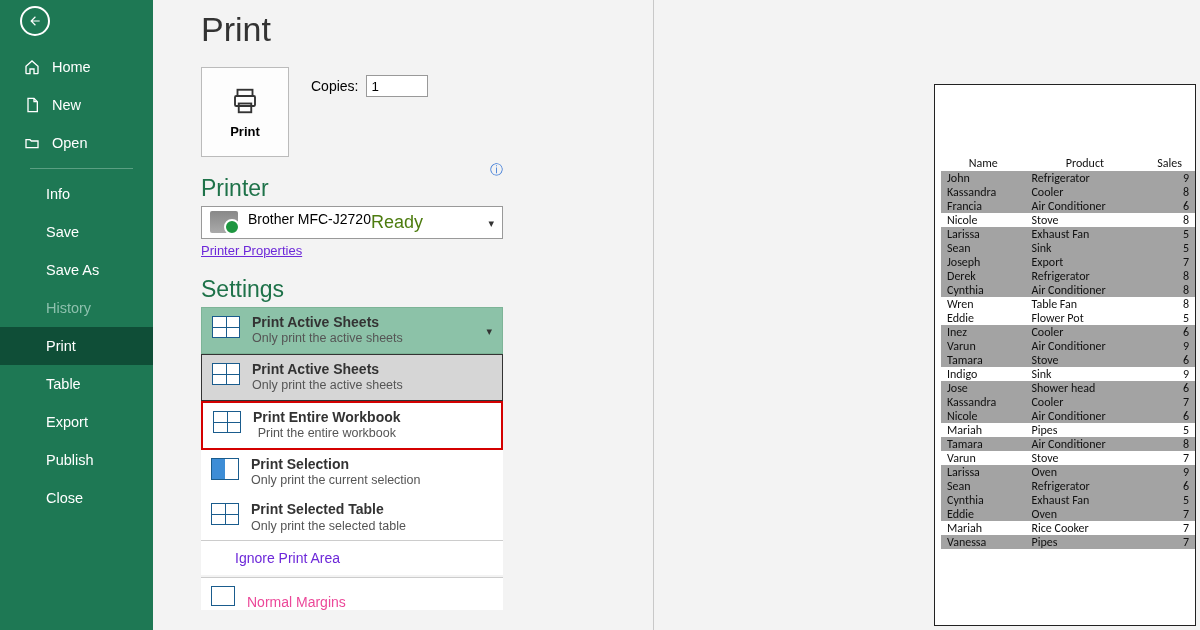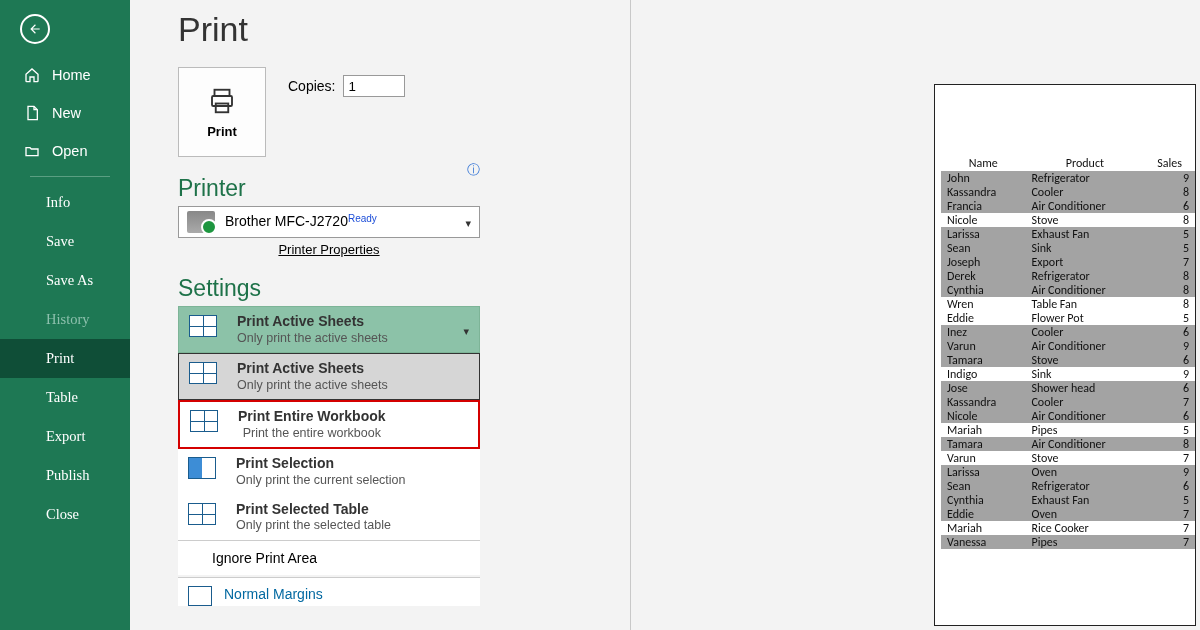--- a/index.html
+++ b/index.html
@@ -1,23 +1,23 @@
 <!DOCTYPE html>
 <html><head>
 <meta charset="utf-8">
 <style>
   * { box-sizing: border-box; margin: 0; padding: 0; }
   body { font-family: "Segoe UI", Arial, sans-serif; font-size: 14px; background: #f0f0f0; width: 1200px; height: 630px; overflow: hidden; }
   .app { display: flex; height: 630px; }
 
-  .sidebar { width: 130px; background: #1e7854; color: #fff; display: flex; flex-direction: column; padding-top: 8px; }
+  .sidebar { width: 153px; background: #1e7854; color: #fff; display: flex; flex-direction: column; }
   .back { width: 30px; height: 30px; border: 2px solid #fff; border-radius: 50%; margin: 6px 0 12px 20px; display: flex; align-items: center; justify-content: center; cursor: pointer; }
   .back svg { fill: #fff; }
   .nav-item { display: flex; align-items: center; gap: 12px; padding: 11px 0 11px 24px; cursor: pointer; font-size: 14.5px; }
-  .nav-item.text-only { padding-left: 46px; font-family: Liberation Serif, serif; }
+  .nav-item.text-only { padding-left: 46px; }
   .nav-item.active { background: #0f4e37; }
   .nav-item.dim { color: #8dc0ad; }
   .divider { border-top: 1px solid #5a9f82; margin: 6px 20px 6px 30px; }
 
   .main { flex: 1; background: #f3f3f3; padding: 10px 28px 0 48px; position: relative; display: flex; }
   .panel { width: 302px; }
   h1.title { font-size: 34px; font-weight: 300; color: #333; margin-bottom: 18px; }
 
   .print-row { display: flex; align-items: flex-start; gap: 22px; }
   .print-btn { width: 88px; height: 90px; border: 1px solid #bbb; background: #fdfdfd; display: flex; flex-direction: column; align-items: center; justify-content: center; gap: 8px; cursor: pointer; }
@@ -26,44 +26,44 @@
   .copies input { width: 62px; height: 22px; border: 1px solid #999; padding: 0 4px; }
 
   .section-head { color: #1e7249; font-size: 23px; font-weight: 400; margin: 18px 0 4px 0; }
   .info-icon { float: right; color: #3a78d6; font-size: 13px; margin-top: 4px; }
 
   .dropdown { border: 1px solid #999; background: #fff; display: flex; align-items: center; padding: 4px 8px; gap: 10px; cursor: pointer; position: relative; }
   .dropdown .caret { margin-left: auto; }
   .printer-icon { width: 28px; height: 22px; background: linear-gradient(#888,#aaa); border-radius: 2px; position: relative; }
   .printer-icon::after { content:""; position:absolute; right:-2px; bottom:-2px; width:12px; height:12px; background:#1e9640; border:2px solid #fff; border-radius:50%; }
   .dd-lines { display:flex; flex-direction:row; line-height:1.25; }
-  .dd-sub { color:#1d4ed8; font-size: 10px; }
-  .prop-link { display:block; text-align:center; color:#000000; text-decoration:underline; font-size:13px; margin-top:4px; cursor:pointer; }
+  .dd-sub { color:#4d7c0f; font-size: 18px; }
+  .prop-link { display:block; text-align:left; color:#6d28d9; text-decoration:underline; font-size:13px; margin-top:4px; cursor:pointer; }
 
   .settings-list { }
-  .opt { display:flex; gap:20px; padding:6px 10px 6px 10px; align-items:flex-start; cursor:pointer; }
+  .opt { display:flex; gap:12px; padding:6px 10px 6px 10px; align-items:flex-start; cursor:pointer; }
   .opt .ic { width:28px; height:22px; border:1px solid #1a5c8d; background:#fff; position:relative; margin-top:2px; }
   .opt .ic.grid::before, .opt .ic.grid::after { content:""; position:absolute; background:#1a5c8d; }
   .opt .ic.grid::before { left:50%; top:0; width:1px; height:100%; }
   .opt .ic.grid::after  { top:50%; left:0; height:1px; width:100%; }
   .opt .ic.sel { background: linear-gradient(to right, #3d8dd6 50%, #fff 50%); }
   .opt .txt { display:flex; flex-direction:column; line-height:1.25; }
   .opt .t1 { font-weight:600; color:#333; }
   .opt .t2 { color:#555; font-size:12.5px; }
 
   .opt.head { background:#8cc2a8; border:1px solid #7db497; }
   .opt.head .caret { margin-left:auto; align-self:center; }
   .opt.menu { background:#fff; }
   .opt.active { background:#d6d6d6; border:1px solid #333; }
   .opt.hl { border:2px solid #d40000; background:#fff;text-align:center; }
-  .ignore { padding:9px 10px 9px 34px; color:#000000; background:#fff; border-top:1px solid #ccc; cursor:pointer; }
+  .ignore { padding:9px 10px 9px 34px; color:#6d28d9; background:#fff; border-top:1px solid #ccc; cursor:pointer; }
   .next-sep { border-top:1px solid #ccc; margin-top:2px; }
   .margins { padding:8px 10px 0 10px; display:flex; gap:12px; background:#fff; }
   .margins .doc { width:24px; height:20px; border:1px solid #1a5c8d; }
-  .margins .t1 { color:#0369a1; }
+  .margins .t1 { color:#ec4899;margin-top:8px; }
 
   .vsep { position:absolute; left:500px; top:0; width:1px; height:100%; background:#c8c8c8; }
 
   .preview { position:absolute; right:4px; top:84px; width:262px; height:542px; background:#fff; border:1px solid #222; overflow:hidden; }
   .sheet { padding: 70px 0 0 6px; font-family: Calibri, Arial, sans-serif; font-size:12px; }
   table.data { border-collapse: collapse; width: 100%; }
   table.data th { text-align:center; font-weight:400; color:#111; padding:1px 6px; }
   table.data td { padding:0 6px; color:#111; white-space:nowrap; }
   tr.band td { background:#a3a3a3; }
   .col-s { text-align:right; }

